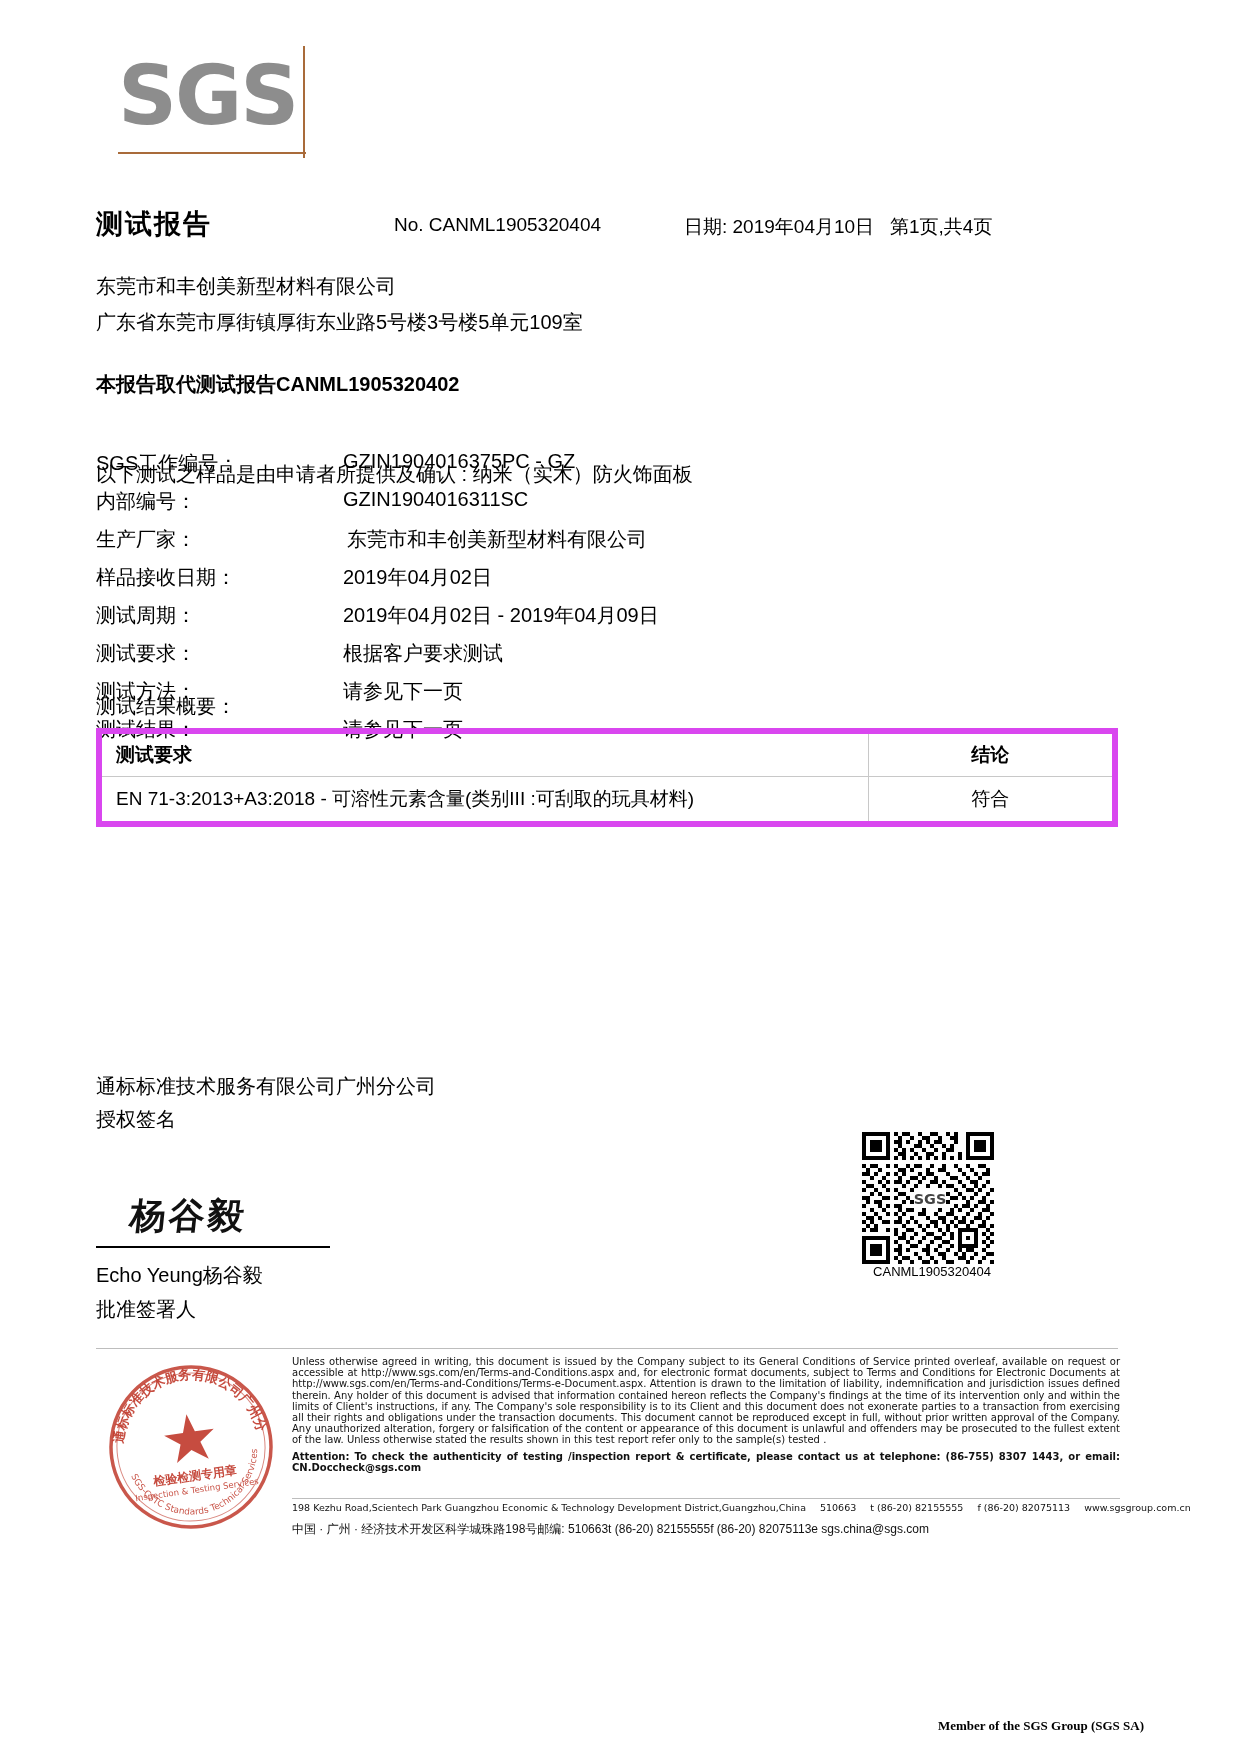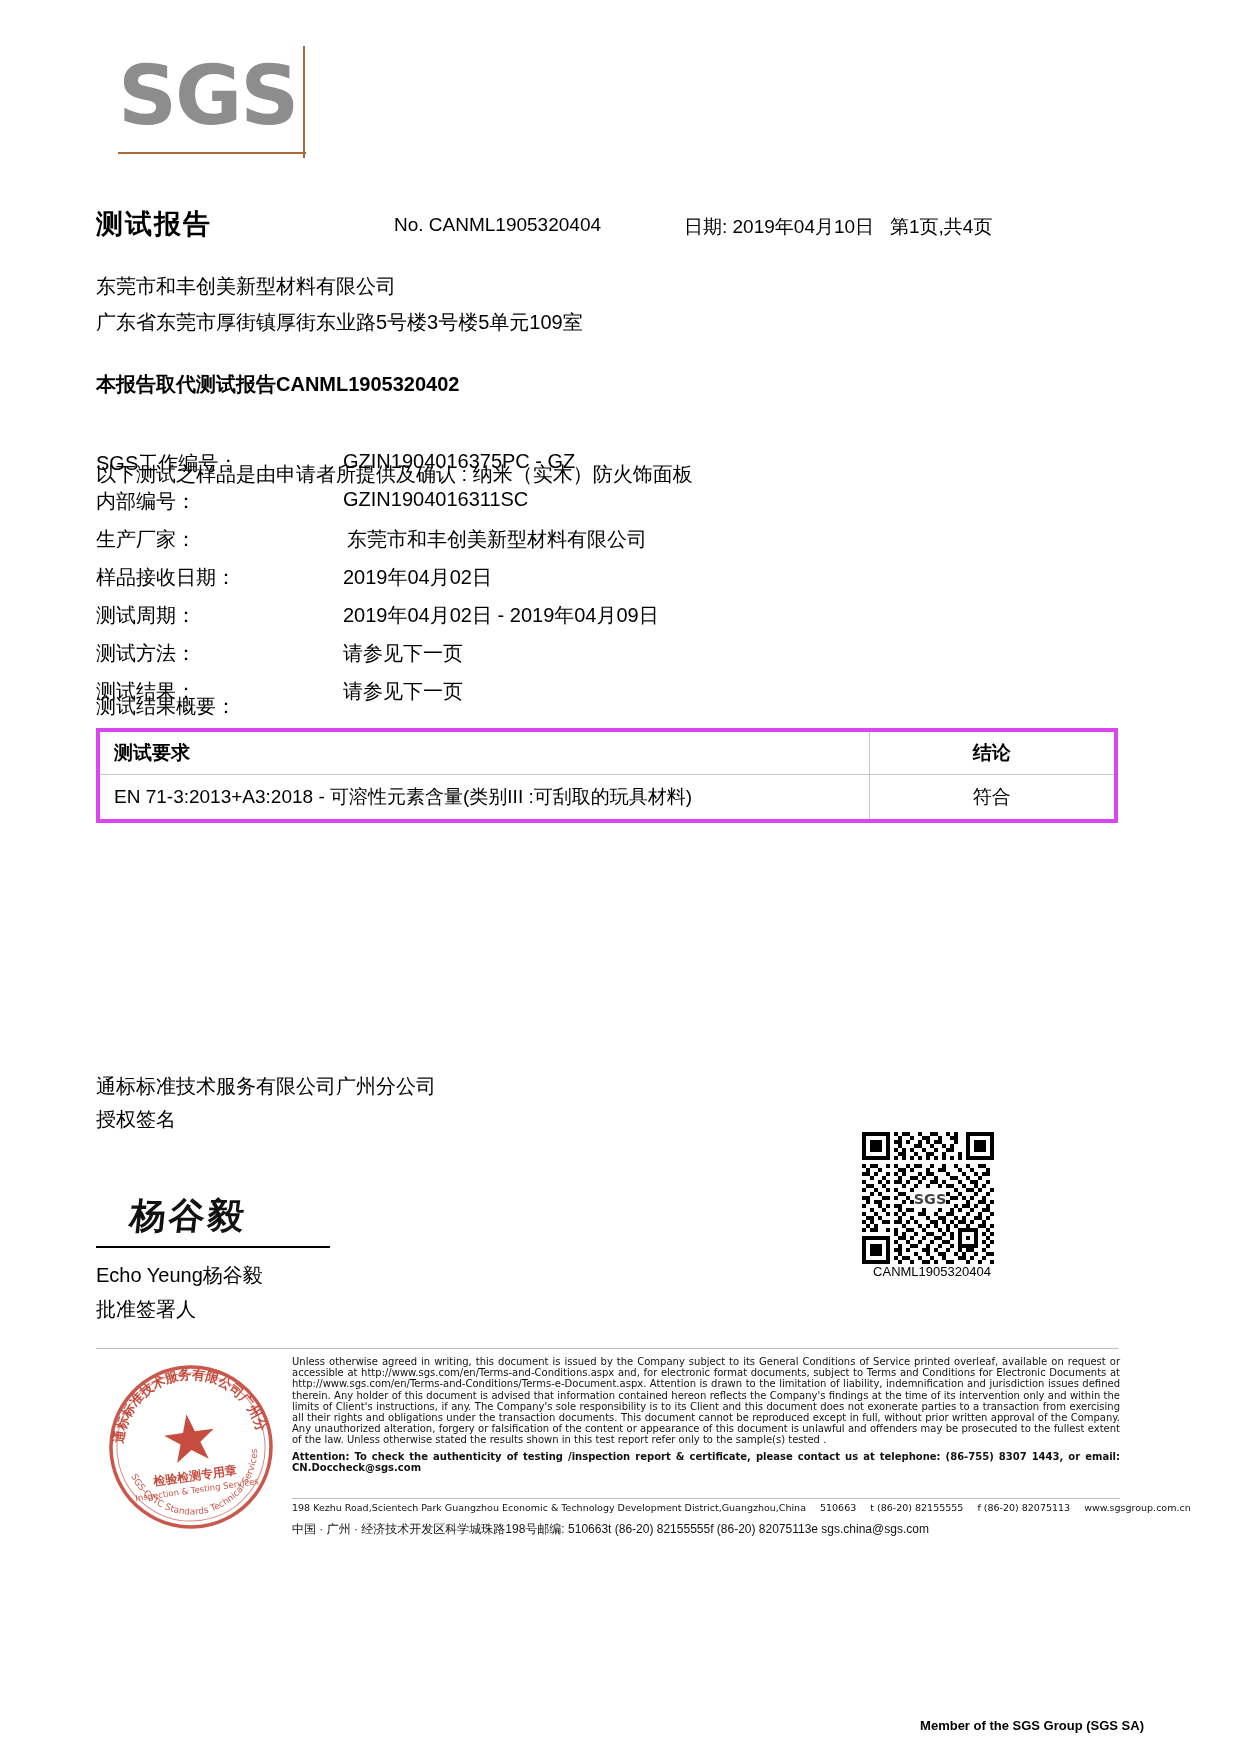--- a/index.html
+++ b/index.html
@@ -146,21 +146,21 @@
     top: 693px;
     font-size: 20px;
   }
 
   
   .tbl {
     position: absolute;
     left: 96px;
     top: 728px;
     width: 1022px;
-    border: 4px solid #d946ef;
+    border: 6px solid #d946ef;
     border-collapse: collapse;
     font-size: 19px;
   }
   .tbl td, .tbl th {
     border: 1px solid #c8c8c8;
     padding: 0;
     vertical-align: middle;
   }
   .tbl .c1 { width: 770px; height: 42px; padding-left: 14px; text-align: left; }
   .tbl .c2 { width: 250px; height: 42px; text-align: center; }
@@ -291,21 +291,21 @@
     color: #111;
     white-space: nowrap;
   }
   .addr-en .gap { display: inline-block; width: 14px; }
   .member {
     position: absolute;
     left: 0;
     top: 1718px;
     width: 1144px;
     text-align: right;
-    font-family: Liberation Sans, sans-serif;
+    font-family: Liberation Serif, serif;
     font-size: 13px;
     font-weight: bold;
   }
 </style>
 </head>
 <body>
 
 <div class="page">
 
   <div class="logo-wrap">
@@ -342,20 +342,24 @@
       <span class="lbl">生产厂家：</span>
       <span class="val indent">东莞市和丰创美新型材料有限公司</span>
     </div>
     <div class="frow">
       <span class="lbl">样品接收日期：</span>
       <span class="val">2019年04月02日</span>
     </div>
     <div class="frow">
       <span class="lbl">测试周期：</span>
       <span class="val">2019年04月02日 - 2019年04月09日</span>
+    </div>
+    <div class="frow">
+      <span class="lbl">测试要求：</span>
+      <span class="val">根据客户要求测试</span>
     </div>
     <div class="frow">
       <span class="lbl">测试方法：</span>
       <span class="val">请参见下一页</span>
     </div>
     <div class="frow">
       <span class="lbl">测试结果：</span>
       <span class="val">请参见下一页</span>
     </div>
   </div>

